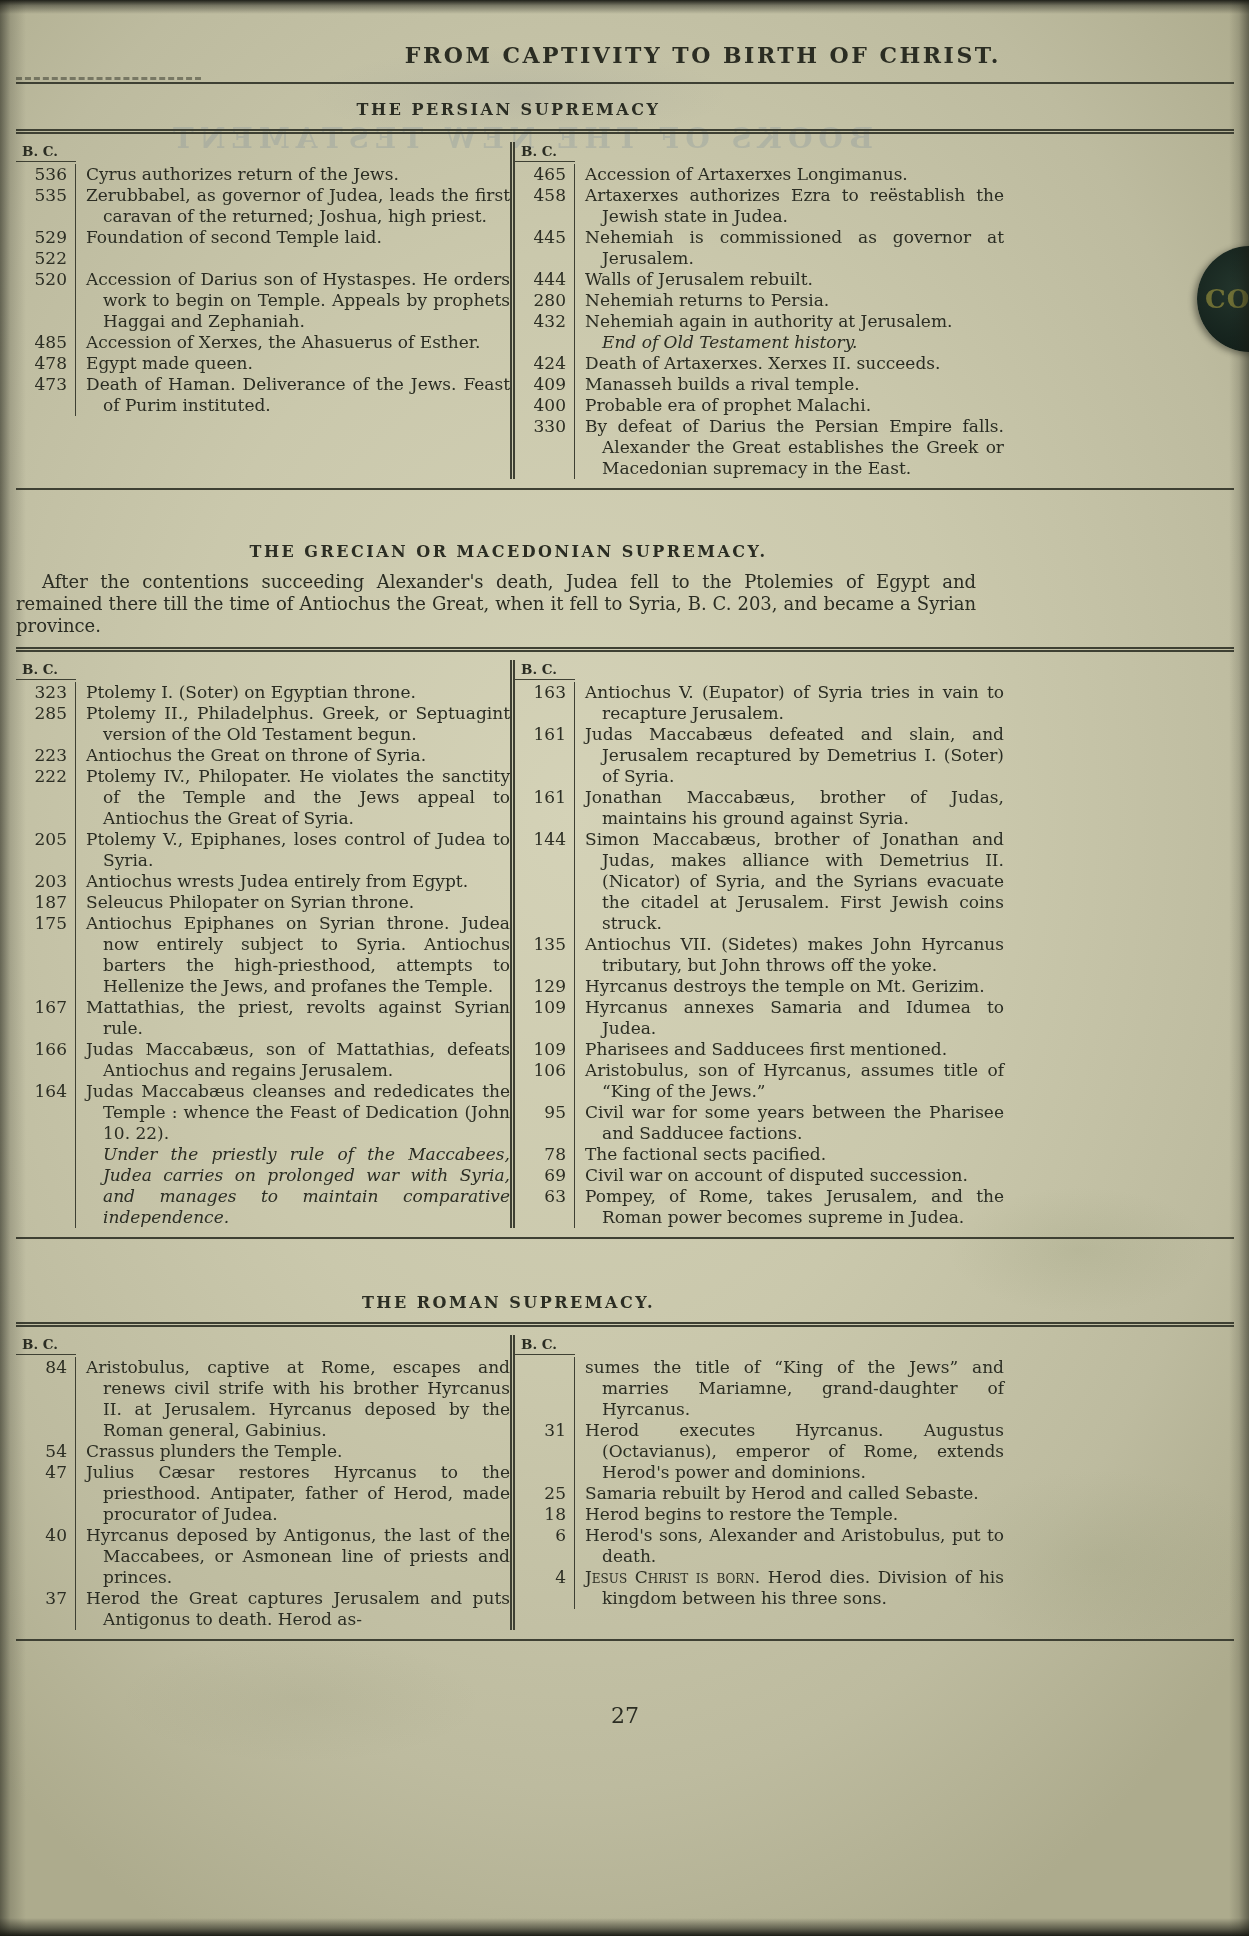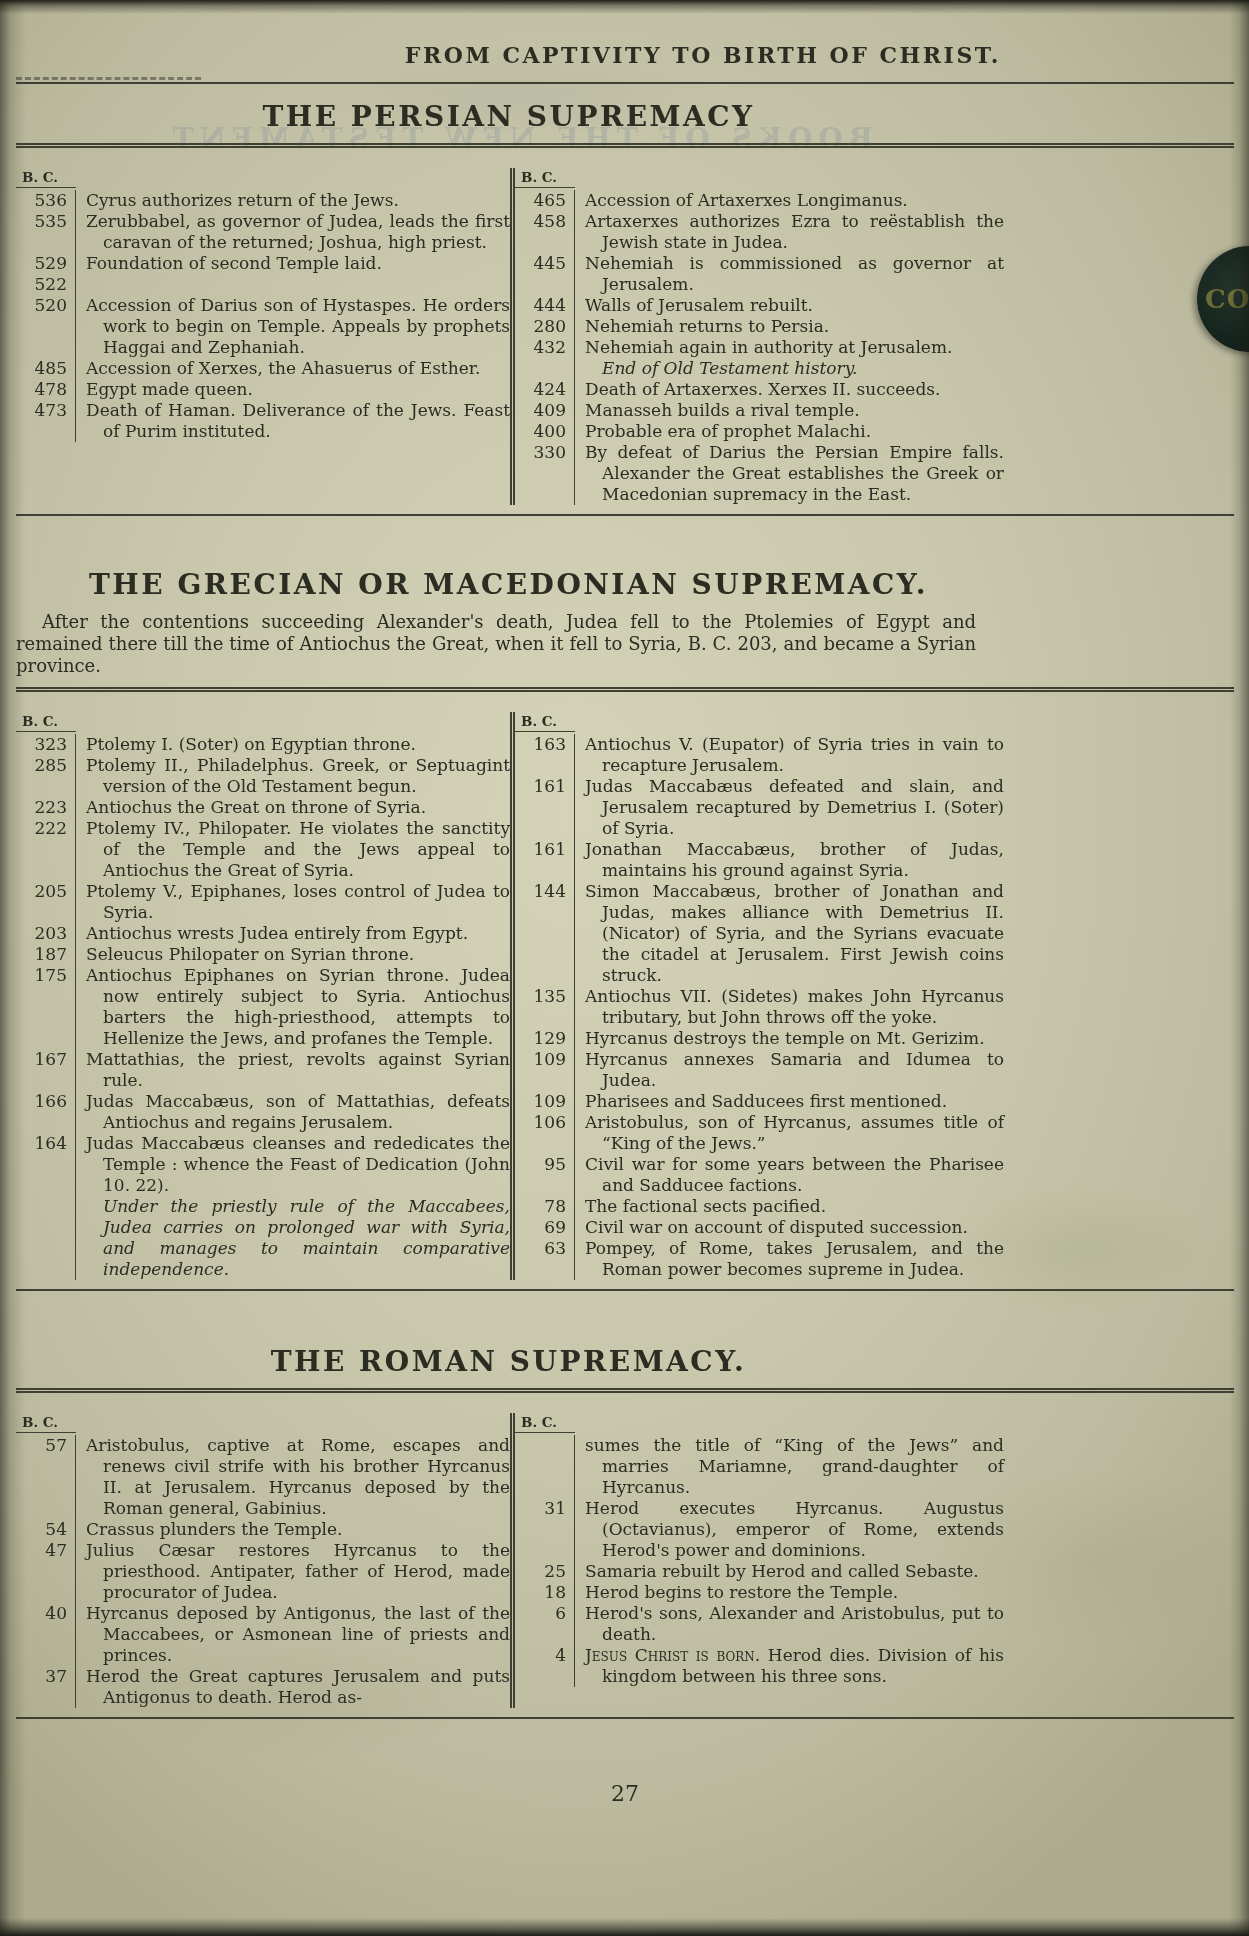--- a/index.html
+++ b/index.html
@@ -36,33 +36,33 @@
   }
   .header-rule {
     width: 1218px; border-top: 2px solid #3e4033; margin: 14px 0 16px; position: relative;
   }
   .header-rule::before {
     content: ""; position: absolute; left: 0; top: -7px; width: 185px;
     border-top: 3px dashed rgba(62,64,51,.55);
   }
   .sec-title {
     width: 985px; text-align: center; font-weight: bold;
-    font-size: 28px; letter-spacing: 2.5px; margin-bottom: 10px;
+    font-size: 16px; letter-spacing: 2.5px; margin-bottom: 10px;
   }
   .section-grecian { margin-top: 52px; }
   .section-roman  { margin-top: 54px; }
   .intro {
     width: 960px; text-align: justify; text-indent: 26px;
     font-size: 18px; line-height: 22px; margin-bottom: 10px;
   }
   .bc-table {
     width: 1218px;
     border-top: 5px double #3e4033;
     border-bottom: 2px solid #3e4033;
-    padding: 20px 0 9px;
+    padding: 8px 0 9px;
     font-size: 17px; line-height: 21px;
   }
   .halves { display: flex; align-items: stretch; width: 1000px; }
   .half { width: 494px; flex: 0 0 auto; }
   .half-right { border-left: 5px double #3e4033; }
   .bc-row { display: flex; margin-bottom: 2px; }
   .bc-cell {
     flex: 0 0 60px; padding: 1px 8px 1px 6px; text-align: left;
     font-weight: bold; font-size: 13.5px; line-height: 17px;
     border-bottom: 1.5px solid #3e4033;
@@ -325,21 +325,21 @@
     <section class="section section-roman">
       <div class="sec-title">THE ROMAN SUPREMACY.</div>
       <div class="bc-table">
         <div class="halves">
           <div class="half">
             <div class="bc-row">
               <div class="bc-cell">B. C.</div>
             </div>
             <div class="entries">
                 <div class="entry">
-                  <div class="year">57</div>
+                  <div class="year">84</div>
                   <div class="etext">Aristobulus, captive at Rome, escapes and renews civil strife with his brother Hyrcanus II. at Jerusalem. Hyrcanus deposed by the Roman general, Gabinius.</div>
                 </div>
                 <div class="entry">
                   <div class="year">54</div>
                   <div class="etext">Crassus plunders the Temple.</div>
                 </div>
                 <div class="entry">
                   <div class="year">47</div>
                   <div class="etext">Julius Cæsar restores Hyrcanus to the priesthood. Antipater, father of Herod, made procurator of Judea.</div>
                 </div>

